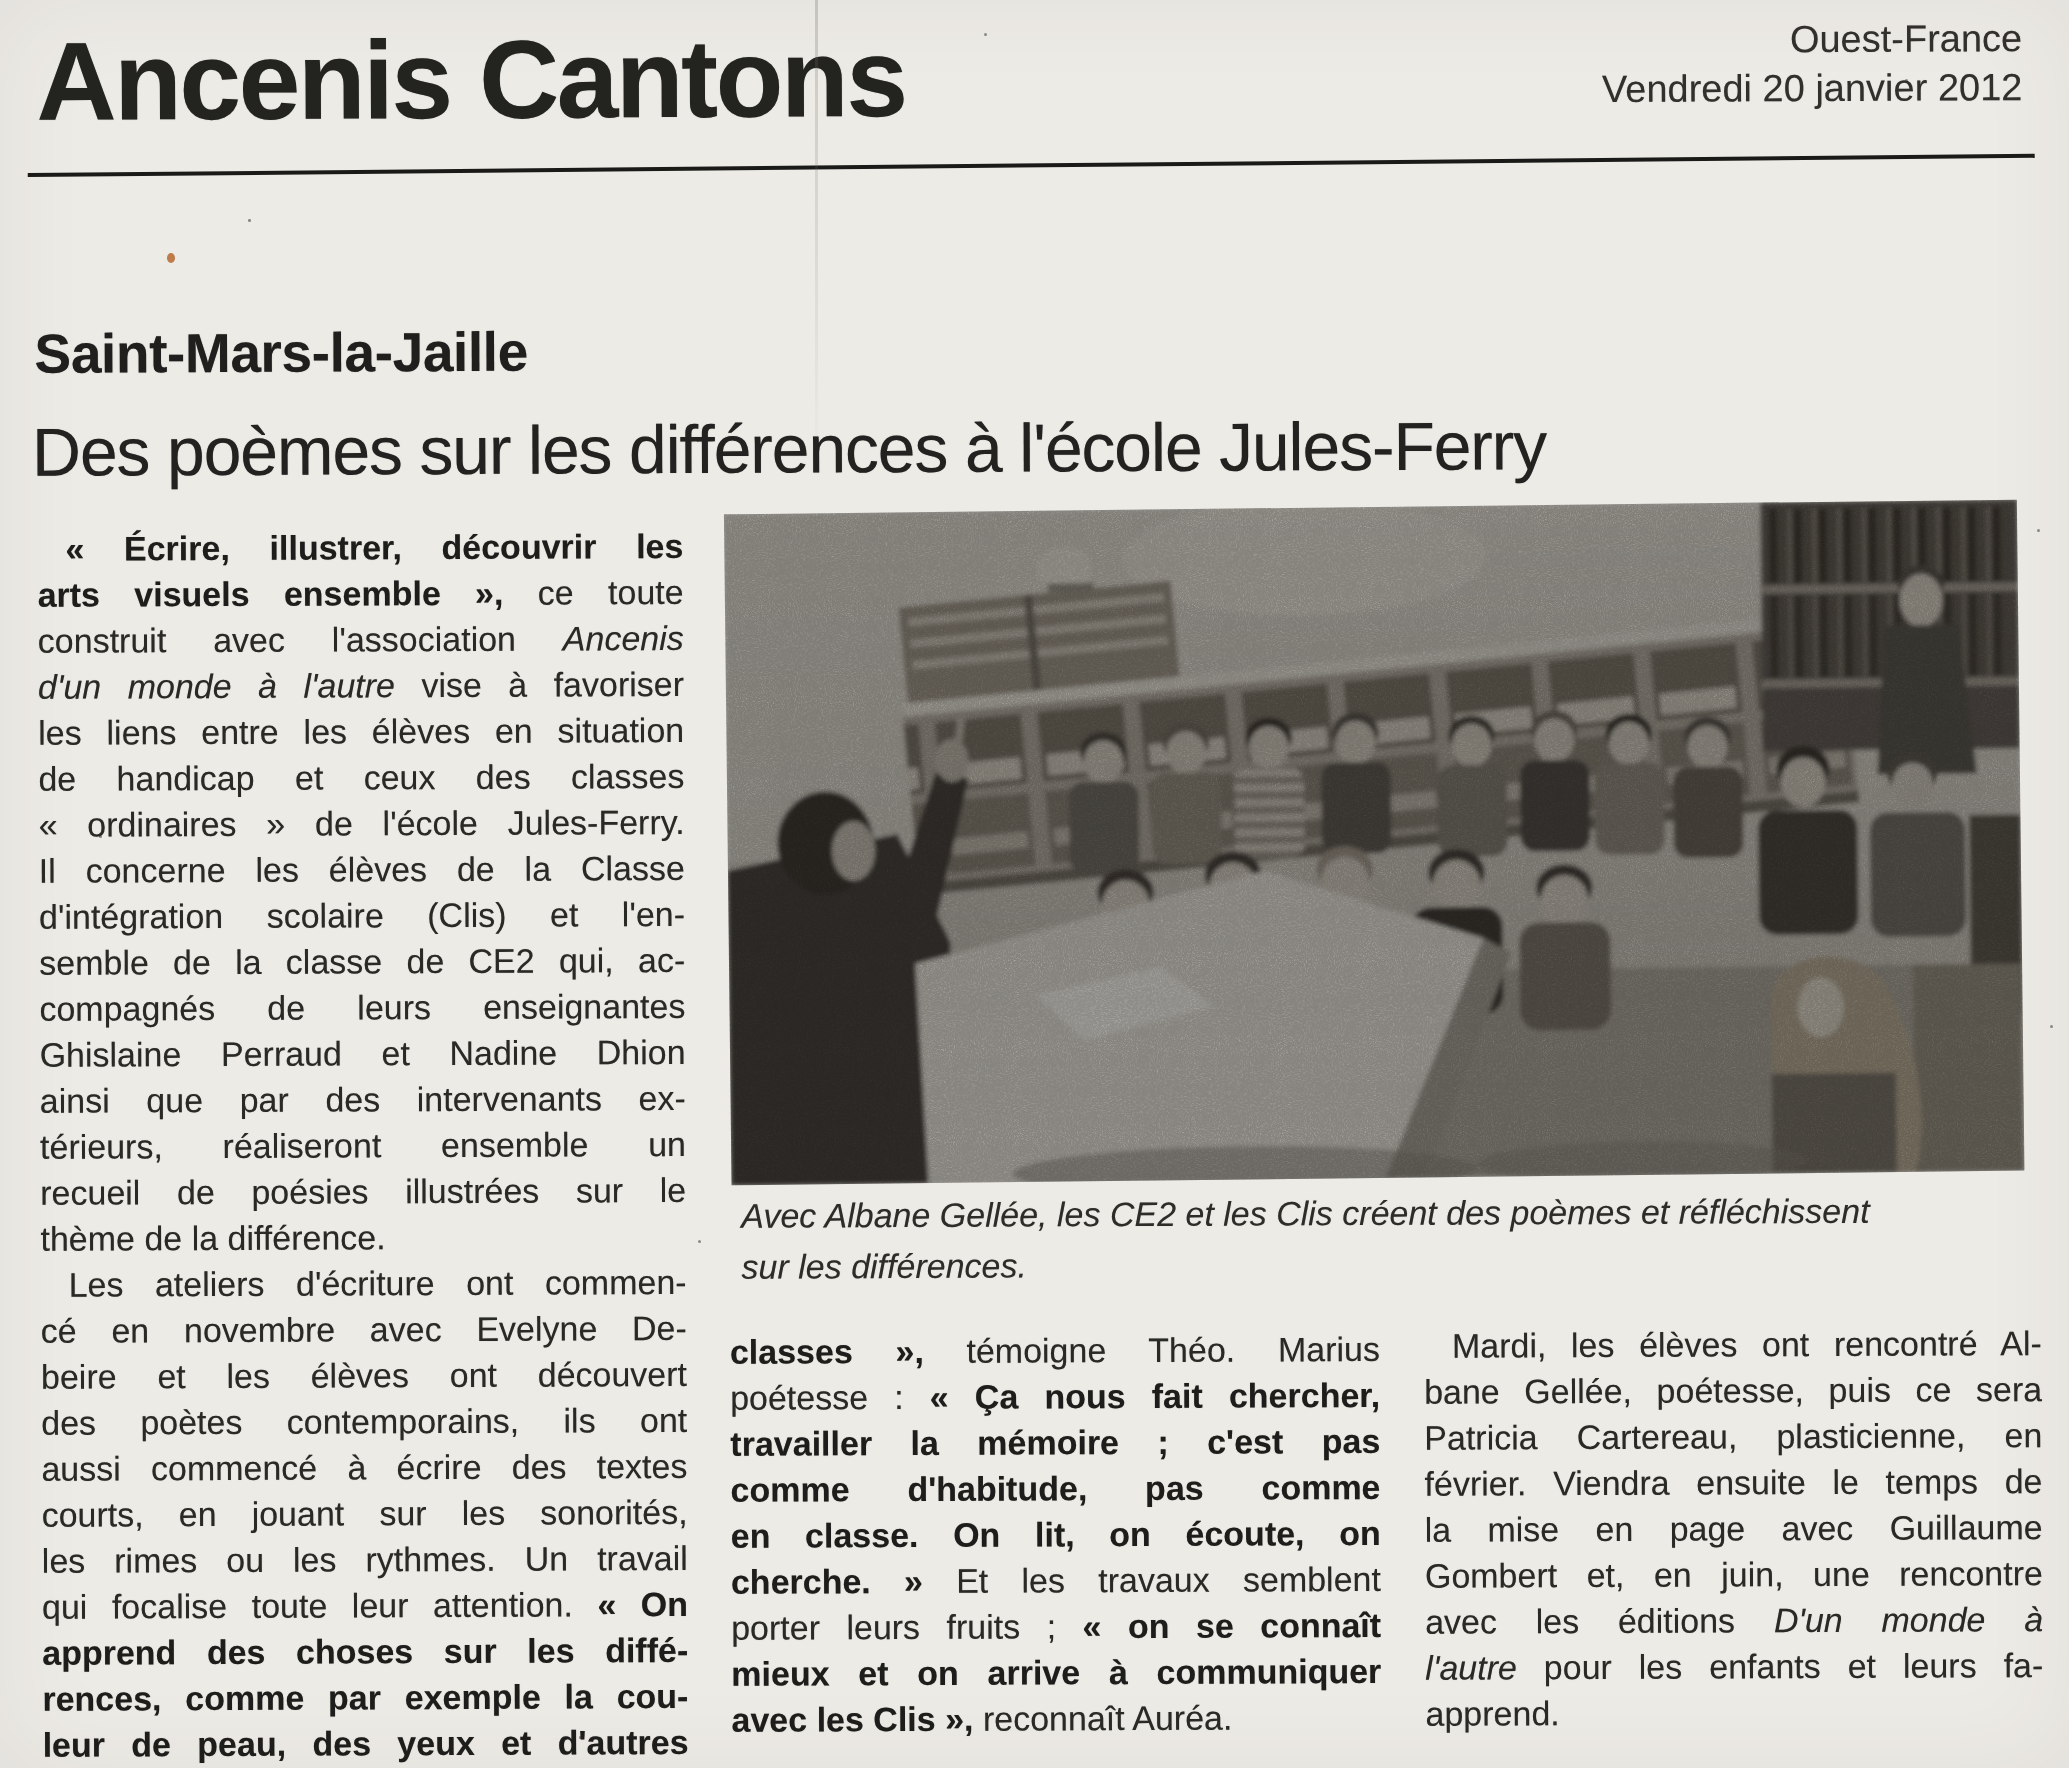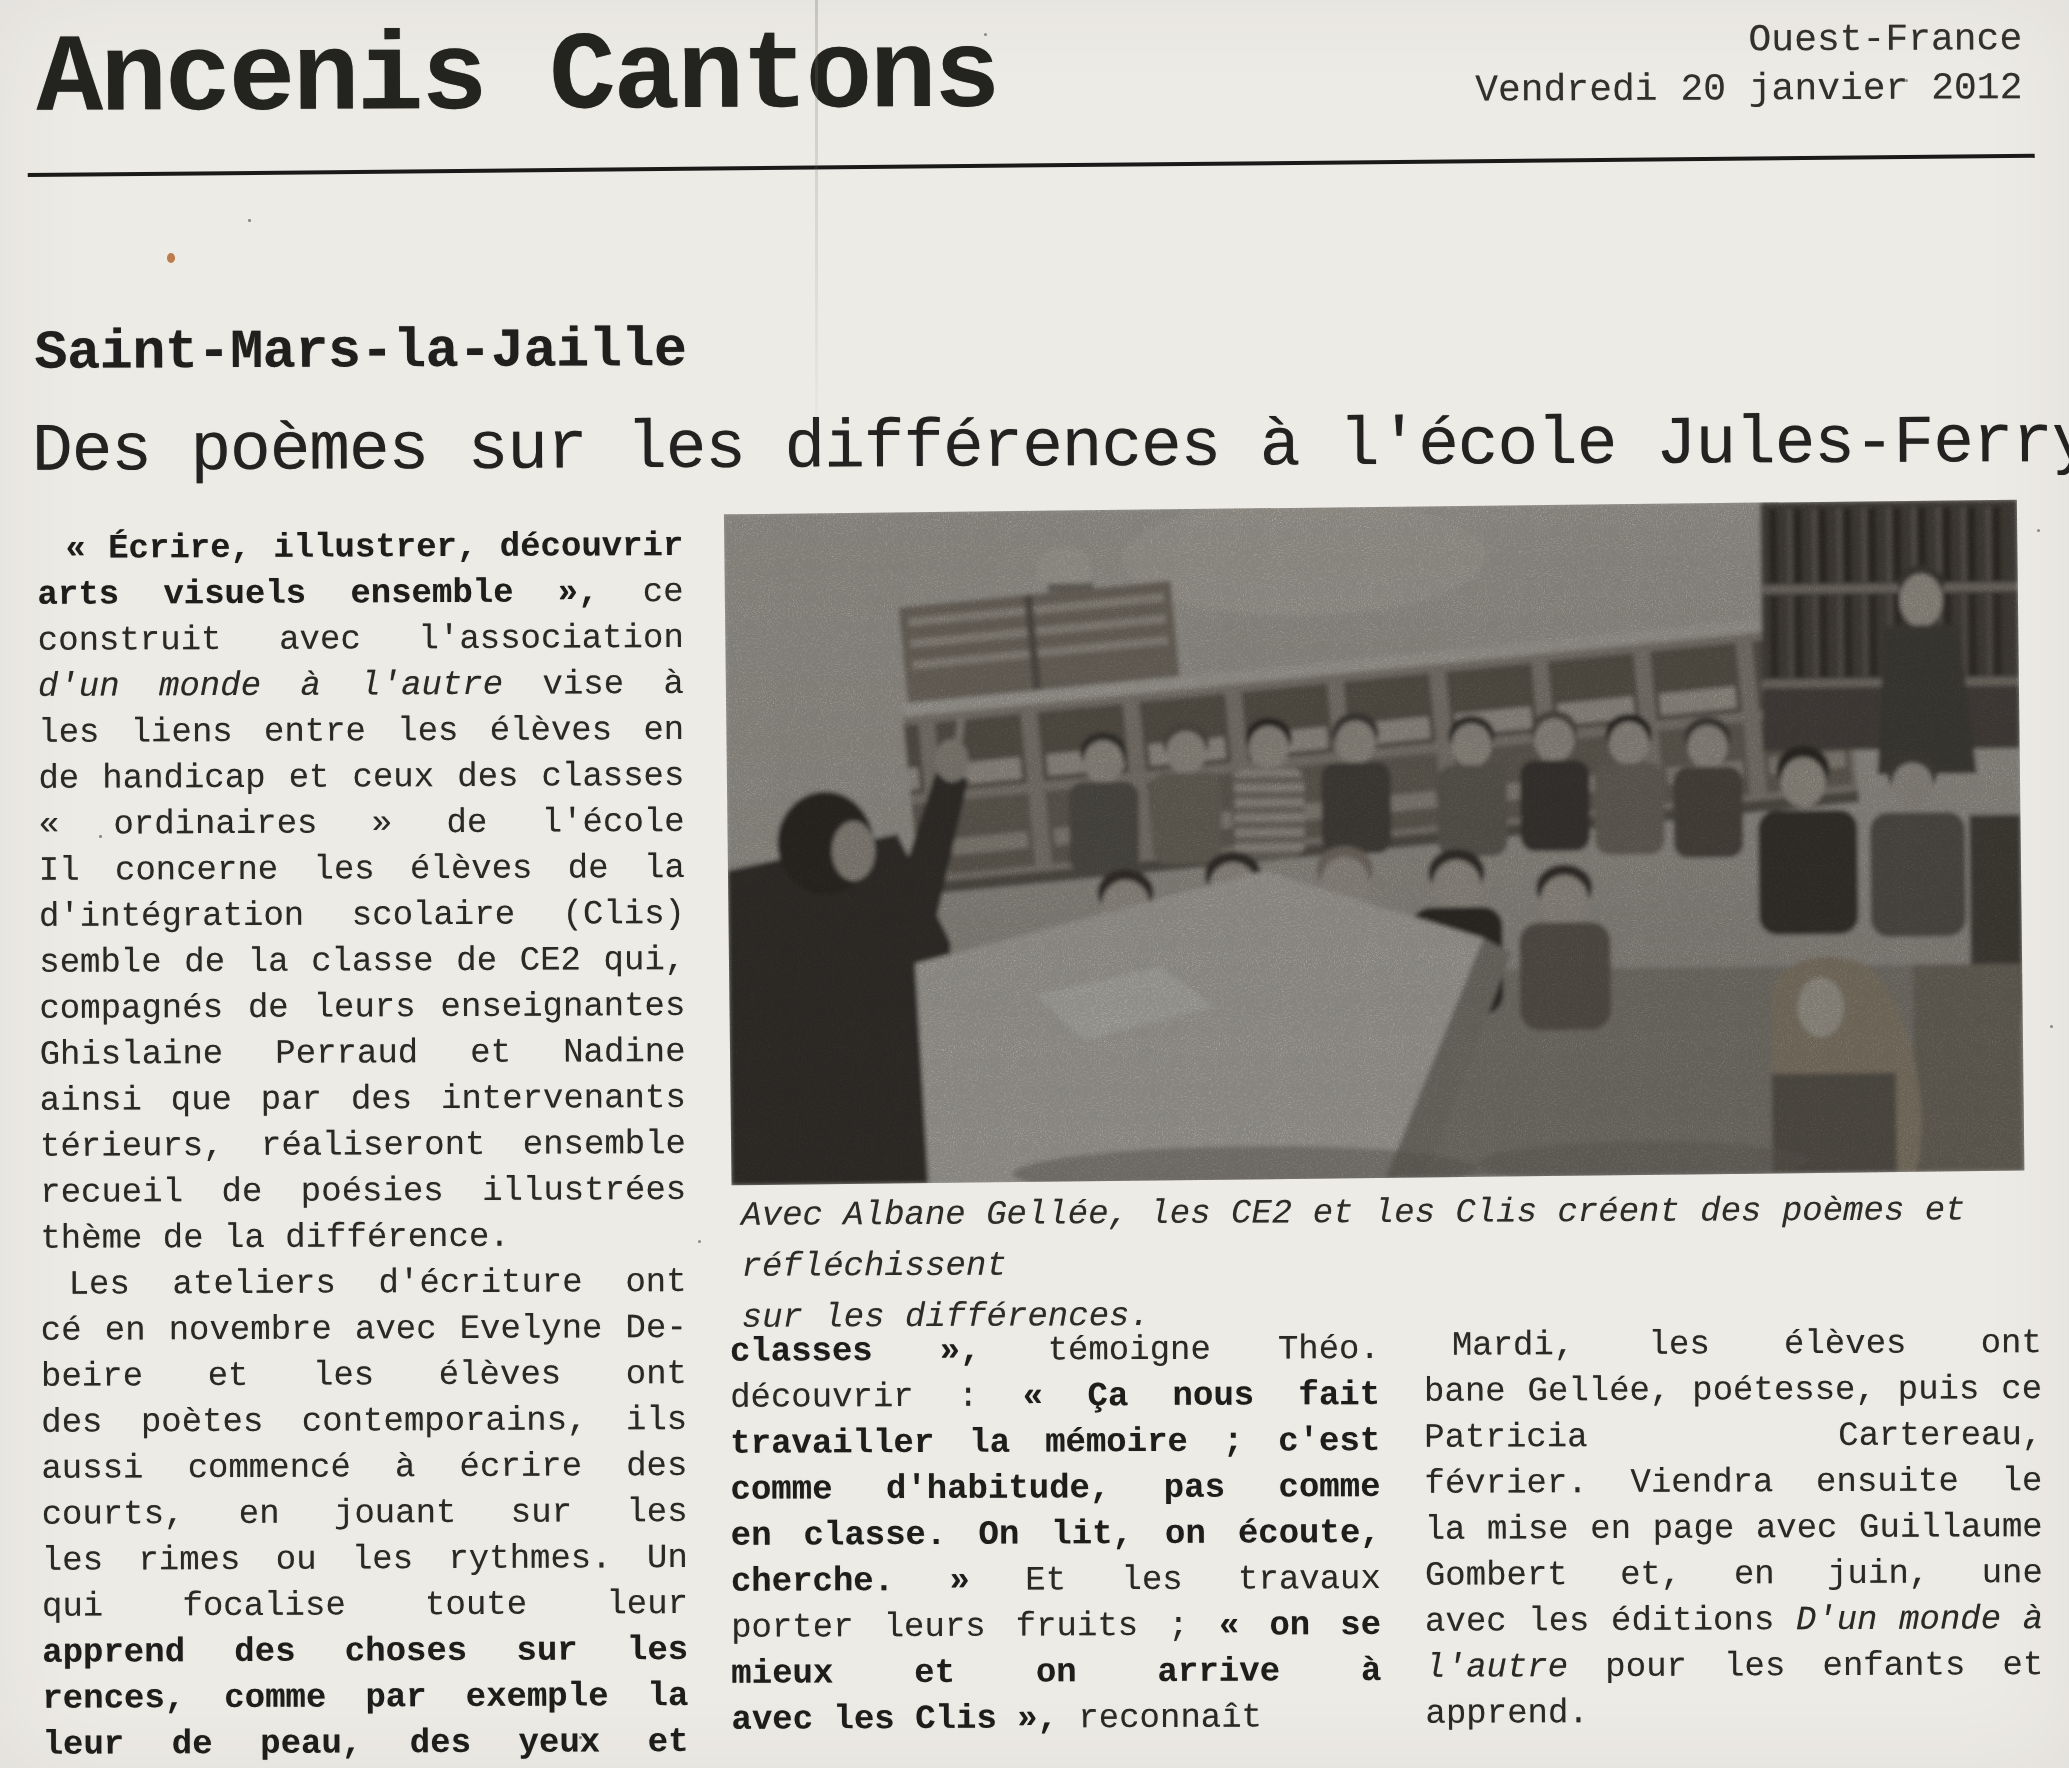--- a/index.html
+++ b/index.html
@@ -1,17 +1,17 @@
 <!DOCTYPE html>
 <html style="font-size:13.2px"><head>
 <meta charset="utf-8">
 <style>
   html,body{margin:0;padding:0;background:#e7e5e0;}
   #page{position:relative;width:2070px;height:1769px;background:#edebe6;overflow:hidden;
-        font-family:Liberation Mono, monospace;color:#2a2a27;
+        font-family:Liberation Sans, sans-serif;color:#2a2a27;
         box-shadow:inset 0 0 99px rgba(60,55,45,.06);}
   #tilt{position:absolute;inset:0;transform:rotate(-0.25deg);transform-origin:55% 0;}
 
   .section-title{position:absolute;top:13.2px;left:36px;font-size:111px;font-weight:600;
         letter-spacing:-2.5px;color:#232320;text-shadow:0 0 0.8px rgba(35,35,32,.45);}
   .mast-right{position:absolute;top:18px;right:48px;text-align:right;font-size:38px;
         line-height:49px;color:#32302c;text-shadow:0 0 0.8px rgba(35,35,32,.35);}
   .rule{position:absolute;top:163px;left:26.5px;width:2007px;height:4.1px;background:#1a1a18;
         transform:rotate(-0.3deg);}
 
@@ -228,21 +228,21 @@
       </svg>
     </figure>
 
     <figcaption class="caption">
       <div>Avec Albane Gellée, les CE2 et les Clis créent des poèmes et réfléchissent</div>
       <div>sur les différences.</div>
     </figcaption>
 
     <div class="col col-mid">
         <div class="tline"><span class="st-b">classes »,</span><span class="st-r"> témoigne Théo. Marius</span></div>
-        <div class="tline"><span class="st-r">découvrir : </span><span class="st-b">« Ça nous fait chercher,</span></div>
+        <div class="tline"><span class="st-r">poétesse : </span><span class="st-b">« Ça nous fait chercher,</span></div>
         <div class="tline"><span class="st-b">travailler la mémoire ; c'est pas</span></div>
         <div class="tline"><span class="st-b">comme d'habitude, pas comme</span></div>
         <div class="tline"><span class="st-b">en classe. On lit, on écoute, on</span></div>
         <div class="tline"><span class="st-b">cherche. »</span><span class="st-r"> Et les travaux semblent</span></div>
         <div class="tline"><span class="st-r">porter leurs fruits ; </span><span class="st-b">« on se connaît</span></div>
         <div class="tline"><span class="st-b">mieux et on arrive à communiquer</span></div>
         <div class="tline tlast"><span class="st-b">avec les Clis »,</span><span class="st-r"> reconnaît Auréa.</span></div>
       </div>
     <div class="col col-right">
         <div class="tline tind"><span class="st-r">Mardi, les élèves ont rencontré Al-</span></div>

